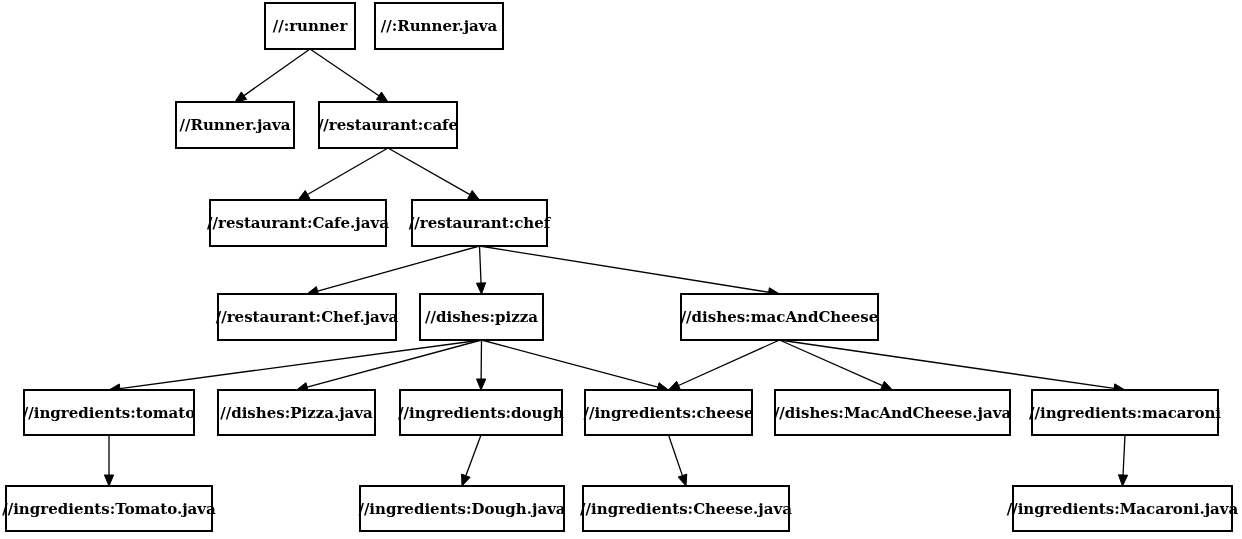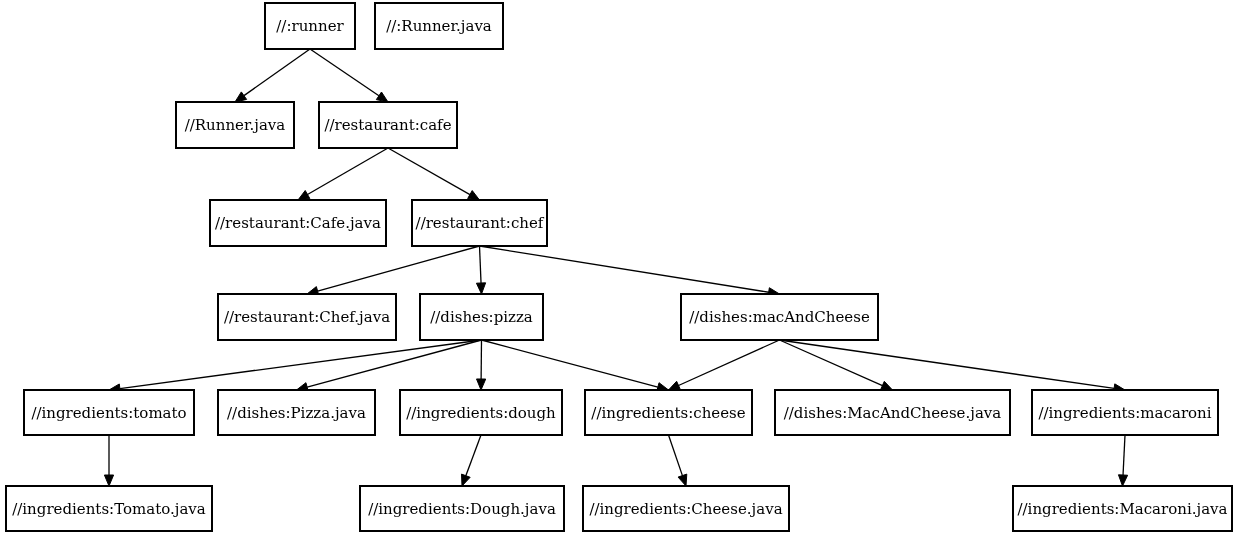--- a/index.html
+++ b/index.html
@@ -12,20 +12,21 @@
     width: 1242px;
     height: 539px;
     overflow: hidden;
     font-family: "DejaVu Serif", "Liberation Serif", serif;
   }
   #graph-root {
     position: relative;
     width: 1242px;
     height: 539px;
     background: #ffffff;
+    font-weight: bold;
   }
   svg#graph-canvas {
     position: absolute;
     top: 0;
     left: 0;
     width: 1242px;
     height: 539px;
     display: block;
   }
   .graph-node rect {

